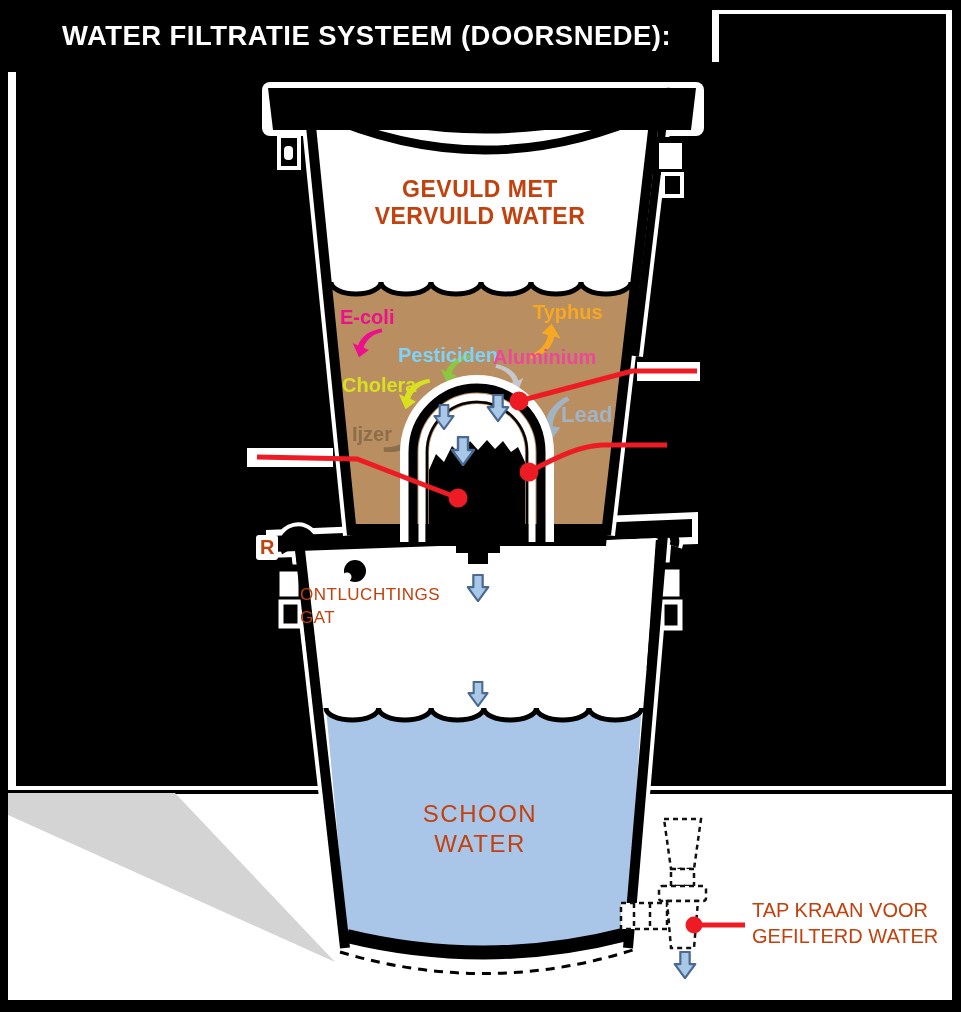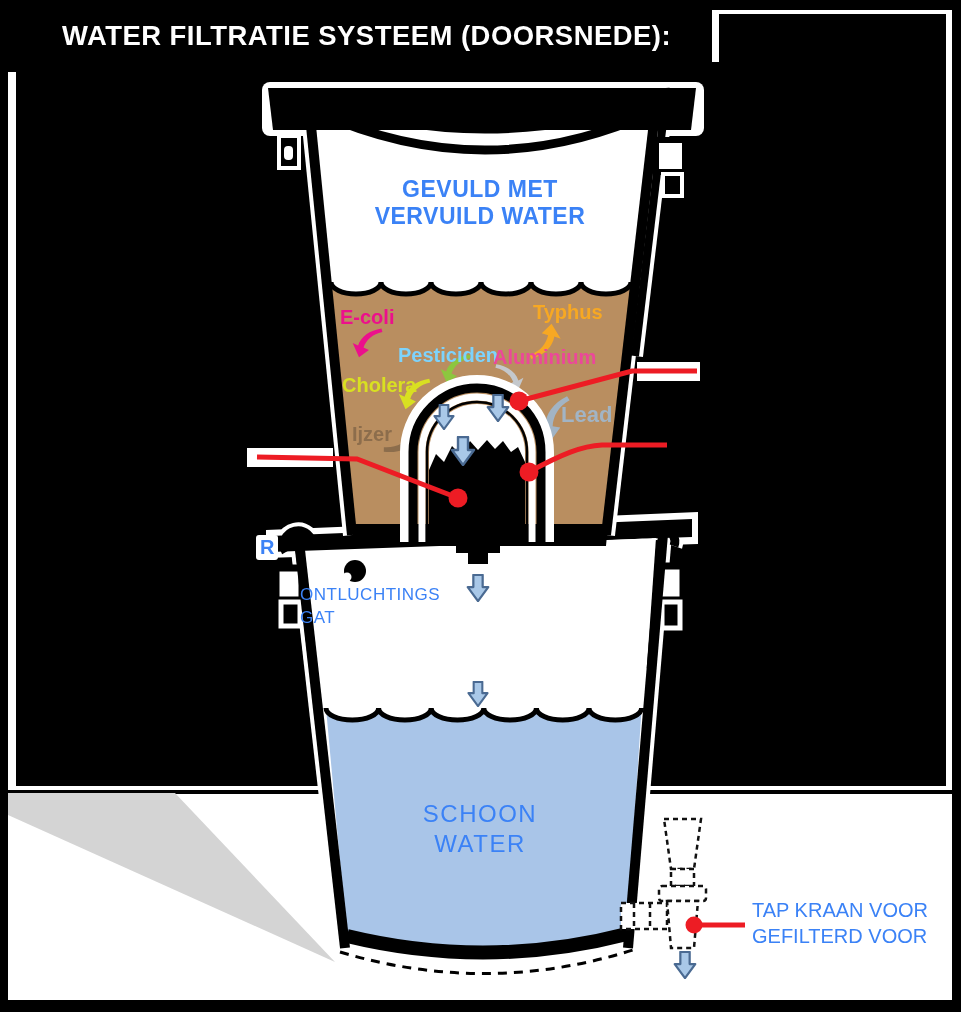--- a/index.html
+++ b/index.html
@@ -6,21 +6,21 @@
   body{width:961px;height:1012px;position:relative;background:#000;overflow:hidden;
        font-family:"Liberation Sans","DejaVu Sans",sans-serif;}
   .abs{position:absolute;}
   #paper-card{left:8px;top:10px;width:944px;height:990px;background:#fff;}
   #backdrop-left{left:16px;top:62px;width:930px;height:724px;background:#000;}
   #backdrop-right{left:719px;top:14px;width:227px;height:772px;background:#000;}
   #divider-line{left:8px;top:790px;width:944px;height:4px;background:#000;}
   #title-bar{left:0;top:0;width:712px;height:72px;background:#000;display:flex;align-items:center;}
   #title-text{color:#fff;font-size:28px;font-weight:bold;letter-spacing:.5px;margin-left:62px;white-space:nowrap;transform:scaleX(.98);transform-origin:left;}
   #diagram-svg{left:0;top:0;width:961px;height:1012px;pointer-events:none;}
-  .label{position:absolute;pointer-events:none;white-space:nowrap;color:#3b82f6;}
+  .label{position:absolute;pointer-events:none;white-space:nowrap;color:#c2410c;}
   #gevuld-label{left:330px;top:176px;width:300px;text-align:center;font-size:23px;font-weight:bold;line-height:27px;letter-spacing:.5px;white-space:normal;}
   .contaminant{font-weight:bold;font-size:20px;}
   #lead-label{font-size:22px;}
   #vent-label{left:300px;top:583px;width:170px;text-align:left;font-size:17px;line-height:23px;letter-spacing:.5px;white-space:normal;}
   #schoon-label{left:380px;top:799px;width:200px;text-align:center;font-size:24px;font-weight:normal;line-height:30px;letter-spacing:1.5px;white-space:normal;}
   #tap-label{left:752px;top:897px;font-size:20px;line-height:26px;white-space:normal;}
   #stray-letter{left:256px;top:535px;background:#fff;padding:1px 4px;font-size:20px;font-weight:bold;border-radius:3px;}
 </style>
 </head>
 <body>
@@ -194,14 +194,14 @@
   <div>GAT</div>
 </div>
 
 <div class="label" id="schoon-label">
   <div>SCHOON</div>
   <div>WATER</div>
 </div>
 
 <div class="label" id="tap-label">
   <div>TAP KRAAN VOOR</div>
-  <div>GEFILTERD VOOR</div>
+  <div>GEFILTERD WATER</div>
 </div>
 
 </body></html>

